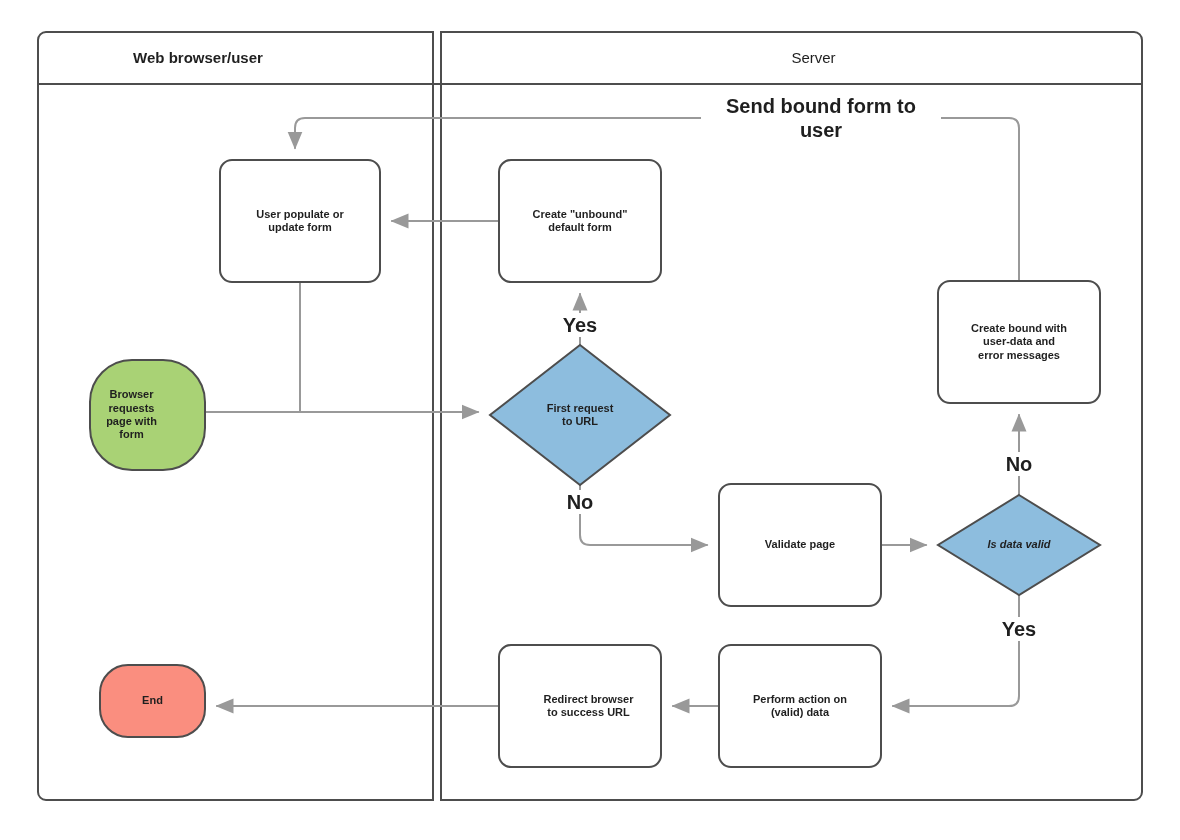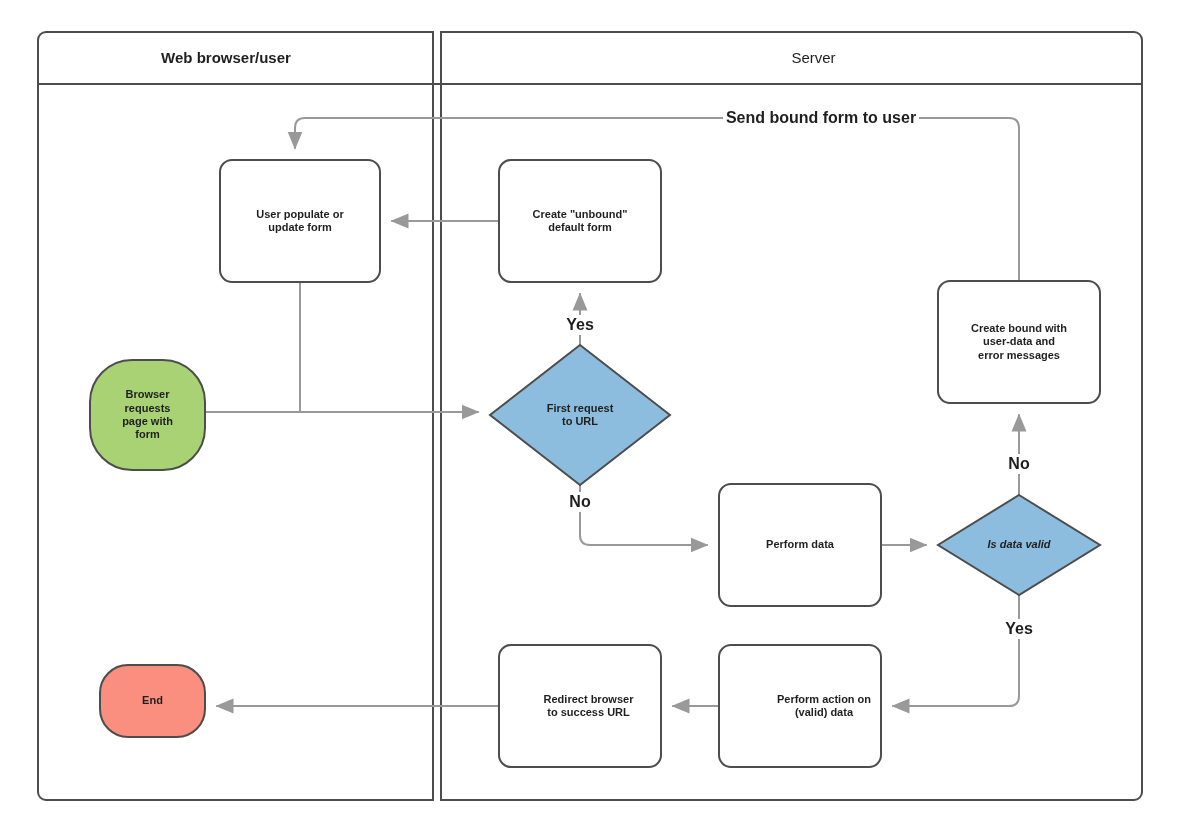--- a/index.html
+++ b/index.html
@@ -17,21 +17,21 @@
     text-align:center;
     font-weight:bold;
     color:#1f1f1f;
     pointer-events:none;
     box-sizing:border-box;
     line-height:1.22;
     white-space:pre-line;
   }
   .node-text{font-size:11px;}
   .edge-text{
-    font-size:16px;font-weight:bold;color:#1f1f1f;
+    font-size:20px;font-weight:bold;color:#1f1f1f;
     background:#ffffff;padding:0 3px;
   }
   .pool-title{font-size:15px;font-weight:bold;color:#1f1f1f;}
   .pool-title.regular{font-weight:normal;}
 </style>
 </head>
 <body>
 
 <div id="stage">
 
@@ -91,49 +91,49 @@
 
     <polygon points="1019,495 1100,545 1019,595 938,545" fill="#8DBDDE" stroke="#4D4D4D" stroke-width="2"></polygon>
 
     <rect x="499" y="645" width="162" height="122" rx="12" ry="12" fill="#FFFFFF" stroke="#4D4D4D" stroke-width="2"></rect>
 
     <rect x="719" y="645" width="162" height="122" rx="12" ry="12" fill="#FFFFFF" stroke="#4D4D4D" stroke-width="2"></rect>
 
     <rect x="100" y="665" width="105" height="72" rx="28" ry="28" fill="#FA8E7F" stroke="#4D4D4D" stroke-width="2"></rect>
   </svg>
 
-  <div class="lbl pool-title" style="left:38px;top:32px;width:320px;height:52px;margin-left:28px;">Web browser/user</div>
+  <div class="lbl pool-title" style="left:38px;top:32px;width:320px;height:52px;">Web browser/user</div>
   <div class="lbl pool-title regular" style="left:441px;top:32px;width:745px;height:52px;">Server</div>
 
   <div class="lbl node-text" style="left:220px;top:160px;width:160px;height:122px;">User populate or
 update form</div>
 
   <div class="lbl node-text" style="left:499px;top:160px;width:162px;height:122px;">Create "unbound"
 default form</div>
 
   <div class="lbl node-text" style="left:938px;top:281px;width:162px;height:122px;">Create bound with
 user-data and
 error messages</div>
 
-  <div class="lbl node-text" style="left:90px;top:360px;width:115px;height:110px;">Browser
+  <div class="lbl node-text" style="left:74px;top:360px;width:115px;height:110px;">Browser
 requests
 page with
 form</div>
 
   <div class="lbl node-text" style="left:500px;top:345px;width:160px;height:140px;">First request
 to URL</div>
 
-  <div class="lbl node-text" style="left:719px;top:484px;width:162px;height:122px;">Perform data</div>
+  <div class="lbl node-text" style="left:719px;top:484px;width:162px;height:122px;">Validate page</div>
 
   <div class="lbl node-text" style="left:944px;top:495px;width:150px;height:100px;font-style:italic;">Is data valid</div>
 
   <div class="lbl node-text" style="left:499px;top:645px;width:147px;height:122px;padding-left:32px;">Redirect browser
 to success URL</div>
 
-  <div class="lbl node-text" style="left:743px;top:645px;width:162px;height:122px;">Perform action on
+  <div class="lbl node-text" style="left:719px;top:645px;width:162px;height:122px;">Perform action on
 (valid) data</div>
 
   <div class="lbl node-text" style="left:100px;top:665px;width:105px;height:72px;text-align:center;">End</div>
 
 
   <div class="lbl" style="left:550px;top:312px;width:60px;height:26px;">
     <span class="edge-text">Yes</span>
   </div>
 
   <div class="lbl" style="left:550px;top:489px;width:60px;height:26px;">

